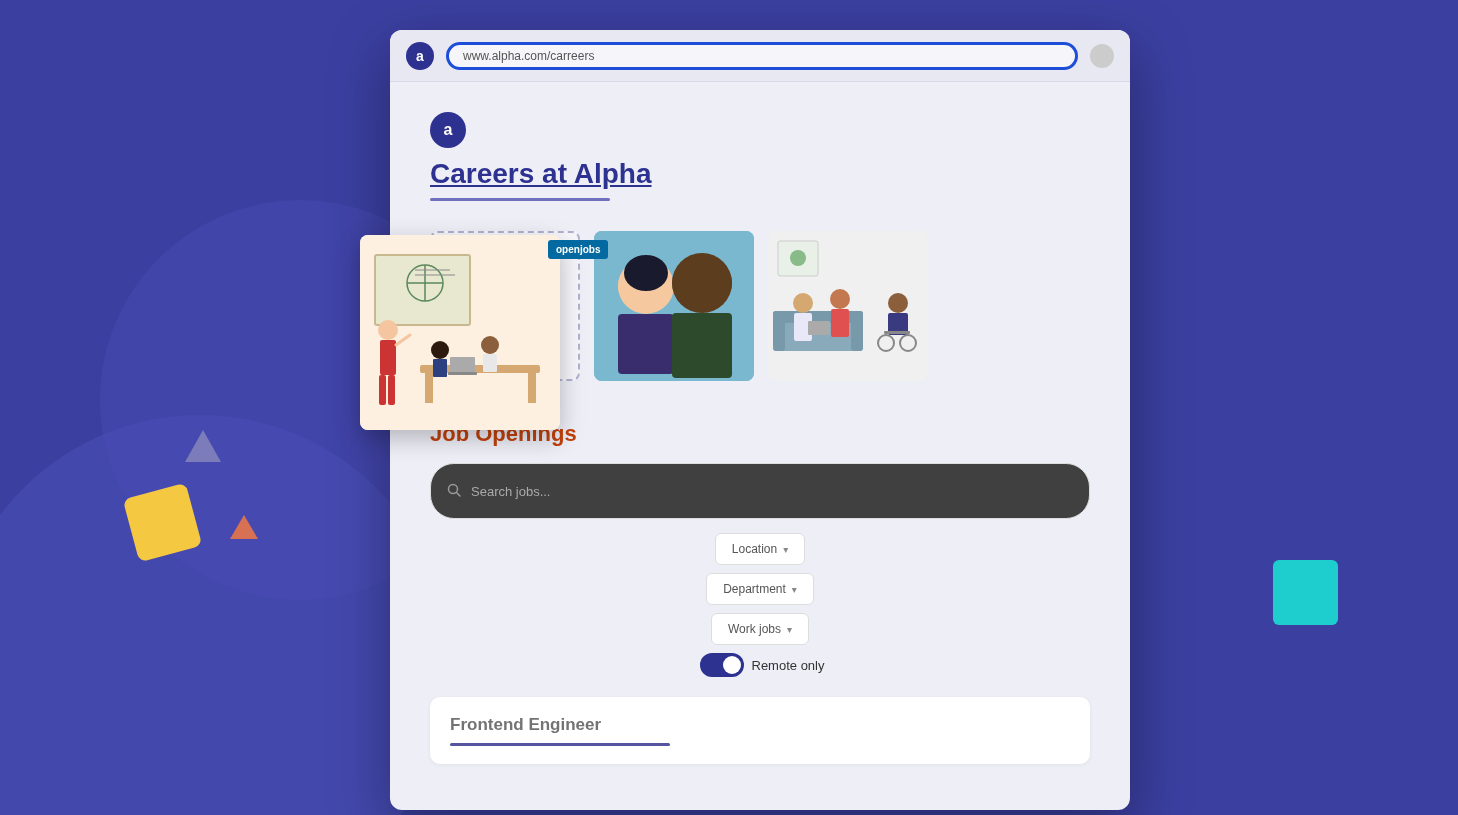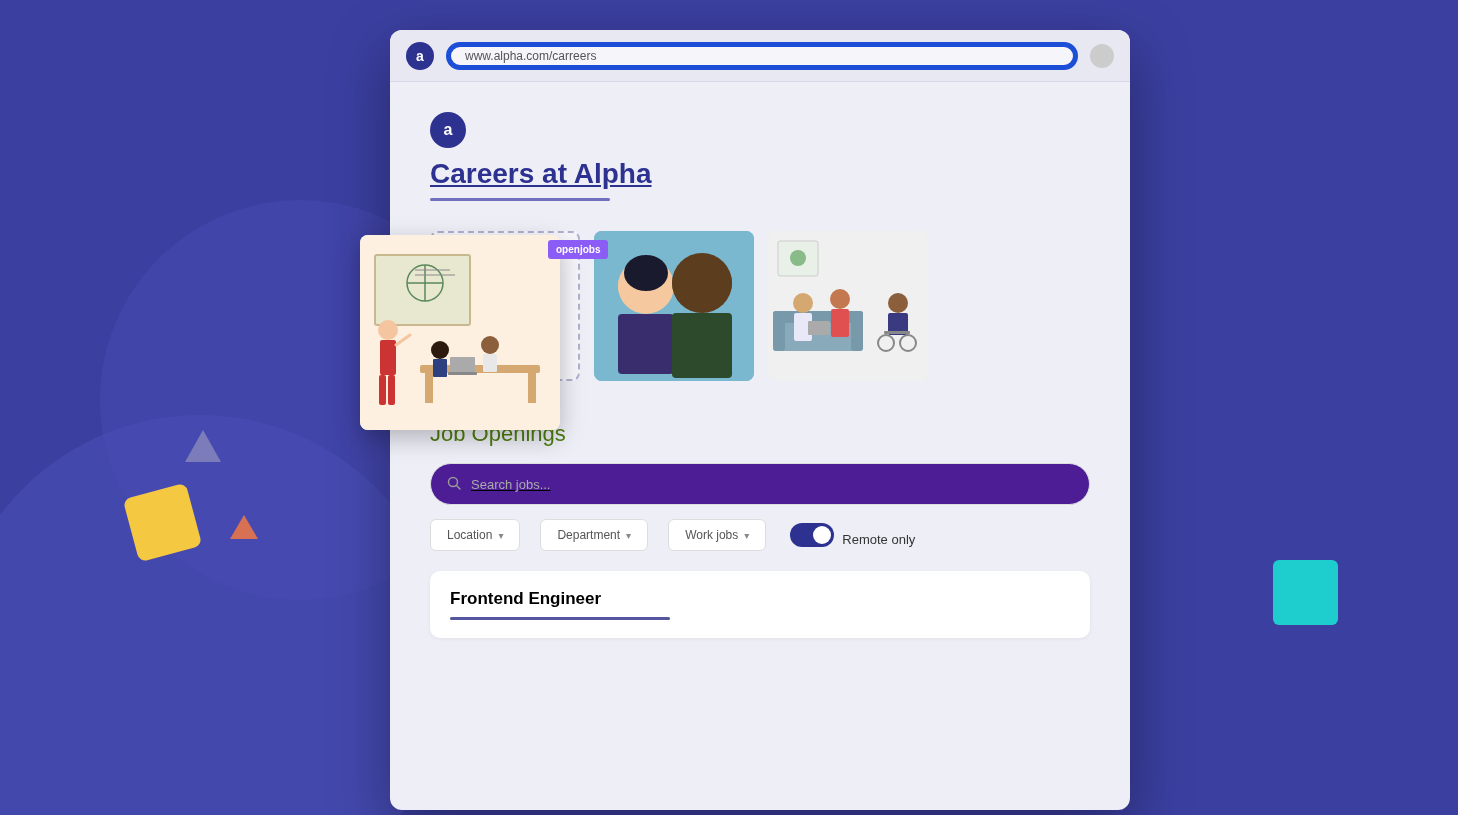--- a/index.html
+++ b/index.html
@@ -92,21 +92,21 @@
       box-shadow: 0 8px 24px rgba(0,0,0,0.25);
       overflow: hidden;
       z-index: 10;
     }
 
     
     .openjobs-badge {
       position: absolute;
       top: 240px;
       left: 548px;
-      background: #8b5cf6;
+      background: #0369a1;
       color: white;
       font-size: 10px;
       padding: 4px 8px;
       border-radius: 3px;
       z-index: 20;
       font-weight: 600;
     }
 
     
     .browser {
@@ -148,21 +148,21 @@
     .browser-url {
       flex: 1;
       height: 28px;
       background: #f5f5fa;
       border-radius: 20px;
       display: flex;
       align-items: center;
       padding: 0 14px;
       font-size: 12px;
       color: #555;
-      border: 5px solid #1d4ed8;
+      border: 3px solid #1d4ed8;
     }
 
     .browser-circle {
       width: 24px;
       height: 24px;
       background: #ccc;
       border-radius: 50%;
     }
 
     
@@ -239,55 +239,55 @@
       height: 150px;
       border-radius: 8px;
       overflow: hidden;
       background: #e8e8f0;
       position: relative;
     }
 
     
     .section-title {
       font-size: 22px;
-      font-weight: 400;
-      color: #4d7c0f;
+      font-weight: 700;
+      color: #c2410c;
       margin-bottom: 16px;
     }
 
     .search-bar {
-      background: #4c1d95;
+      background: #404040;
       border: 1px solid #ddd;
       border-radius: 24px;
-      height: 42px;
+      height: 56px;
       display: flex;
       align-items: center;
       padding: 0 16px;
       gap: 10px;
       margin-bottom: 14px;
-      text-decoration: underline;
     }
 
     .search-icon-svg {
       color: #999;
       font-size: 14px;
     }
 
     .search-placeholder {
       font-size: 13px;
       color: #aaa;
     }
 
     
     .filter-row {
       display: flex;
-      gap: 20px;
+      gap: 8px;
       align-items: center;
       margin-bottom: 20px;
       flex-wrap: wrap;
+      flex-direction: column;
     }
 
     .filter-btn {
       background: white;
       border: 1px solid #ddd;
       border-radius: 6px;
       padding: 8px 16px;
       font-size: 12px;
       color: #555;
       cursor: pointer;
@@ -297,21 +297,21 @@
     }
 
     .filter-btn::after {
       content: '▾';
       font-size: 10px;
       color: #888;
     }
 
     .toggle-container {
       display: flex;
-      align-items: flex-end;
+      align-items: center;
       gap: 8px;
       margin-left: 4px;
     }
 
     .toggle-track {
       width: 44px;
       height: 24px;
       background: #2d3190;
       border-radius: 12px;
       position: relative;
@@ -338,21 +338,21 @@
       background: white;
       border-radius: 10px;
       padding: 18px 20px;
       margin-bottom: 12px;
       box-shadow: 0 1px 4px rgba(0,0,0,0.06);
     }
 
     .job-title {
       font-size: 17px;
       font-weight: 700;
-      color: #000000;
+      color: #737373;
       margin-bottom: 8px;
     }
 
     .job-underline {
       width: 220px;
       height: 3px;
       background: #5555a0;
       border-radius: 2px;
     }
 

